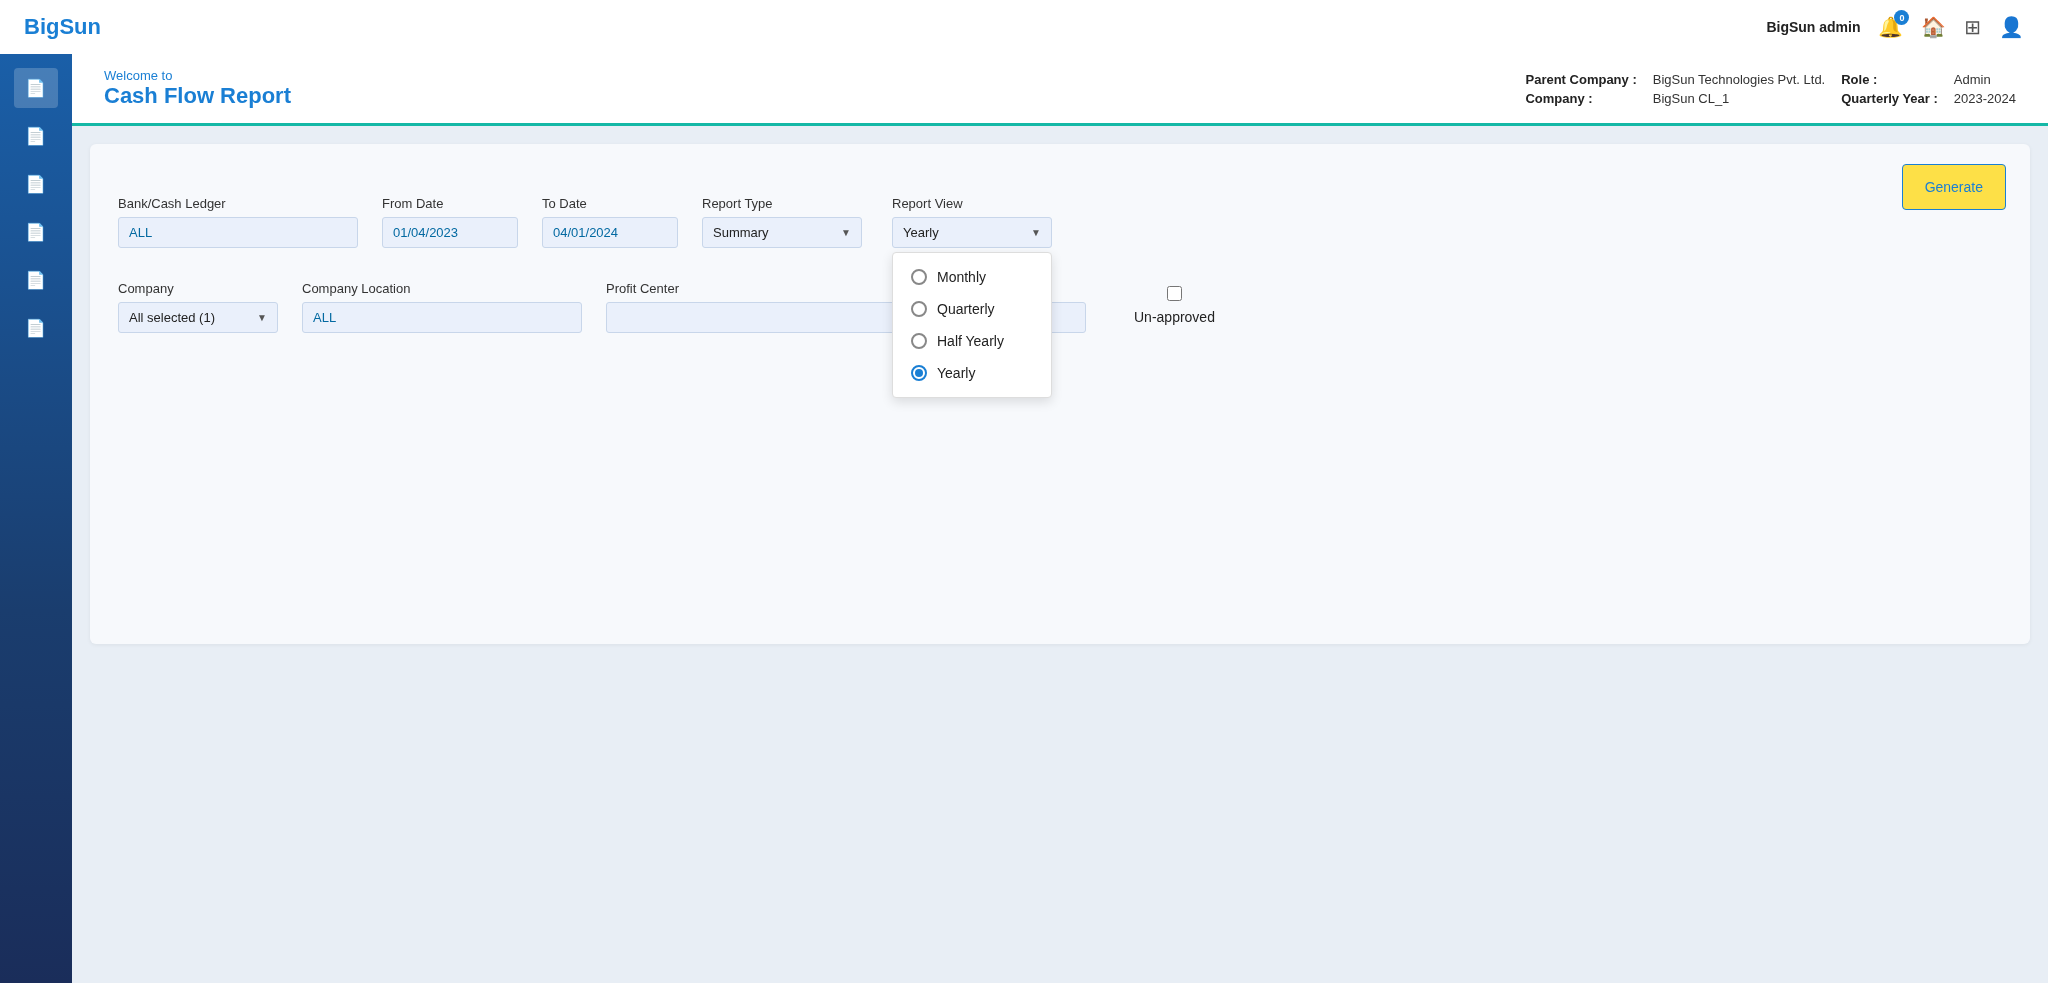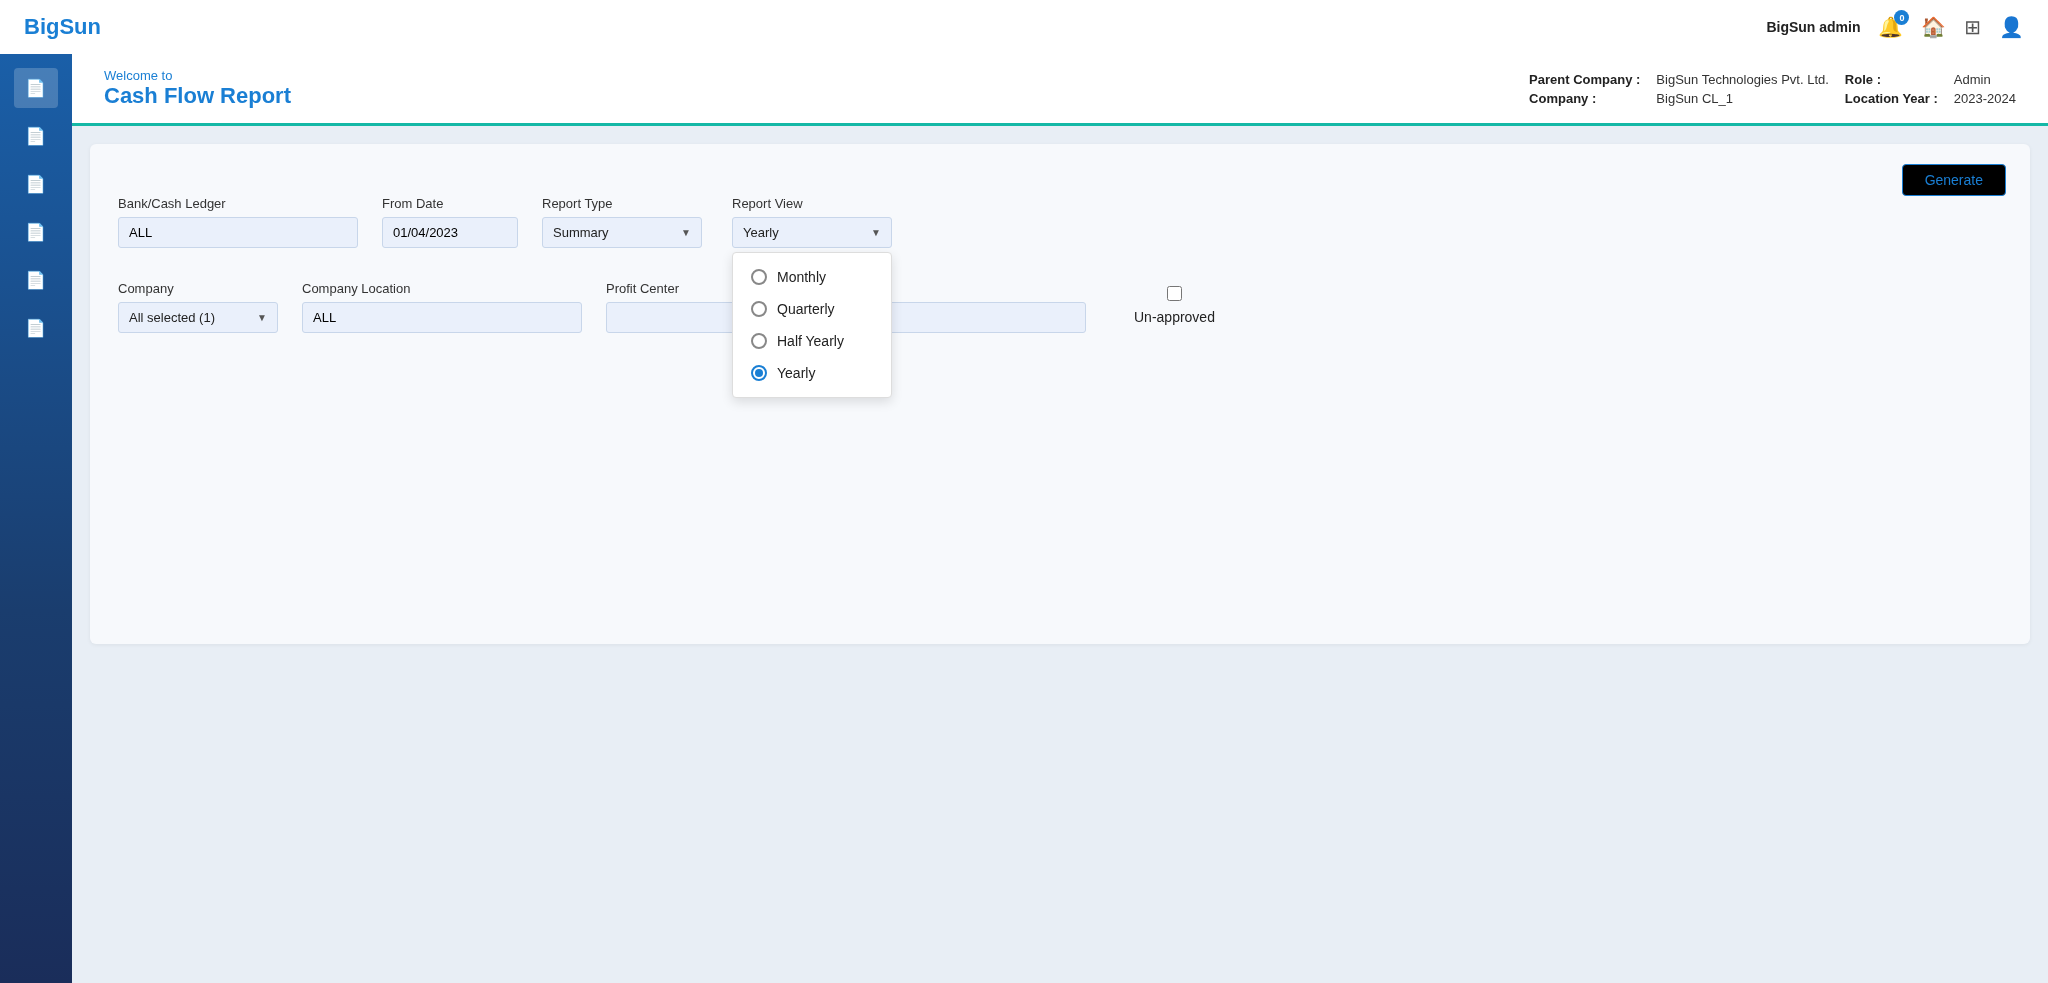--- a/index.html
+++ b/index.html
@@ -129,24 +129,24 @@
       padding: 24px 28px;
       min-height: 500px;
       box-shadow: 0 1px 4px rgba(0,0,0,0.06);
       position: relative;
     }
 
     .generate-btn {
       position: absolute;
       top: 20px;
       right: 24px;
-      background: #000000;
+      background: #fde047;
       border: 1px solid #1a7fd4;
       color: #1a7fd4;
-      padding: 7px 22px;
+      padding: 14px 22px;
       border-radius: 4px;
       font-size: 14px;
       cursor: pointer;
       font-weight: 500;
     }
 
     
     .form-row {
       display: flex;
       gap: 24px;
@@ -163,21 +163,21 @@
       font-size: 13px;
       color: #333;
       font-weight: 500;
     }
     .form-input {
       background: #eaf0fb;
       border: 1px solid #c8d6ea;
       border-radius: 3px;
       padding: 7px 10px;
       font-size: 13px;
-      color: #000000;
+      color: #0369a1;
       outline: none;
     }
     .form-input-wide { width: 240px; }
     .form-input-medium { width: 136px; }
 
     .dropdown-btn {
       background: #eaf0fb;
       border: 1px solid #c8d6ea;
       border-radius: 3px;
       padding: 7px 10px;
@@ -291,41 +291,45 @@
         <div class="welcome-text">Welcome to</div>
         <div class="page-title">Cash Flow Report</div>
       </div>
       <div class="page-header-right">
         <span class="label">Parent Company :</span>
         <span class="value">BigSun Technologies Pvt. Ltd.</span>
         <span class="label">Role :</span>
         <span class="value">Admin</span>
         <span class="label">Company :</span>
         <span class="value">BigSun CL_1</span>
-        <span class="label">Location Year :</span>
+        <span class="label">Quarterly Year :</span>
         <span class="value">2023-2024</span>
       </div>
     </div>
 
     <div class="content-area">
 
       <button class="generate-btn">Generate</button>
 
       <div class="form-row">
 
         <div class="form-group">
           <label class="form-label">Bank/Cash Ledger</label>
           <input type="text" class="form-input form-input-wide" value="ALL" style="">
         </div>
 
         <div class="form-group">
           <label class="form-label">From Date</label>
           <input type="text" class="form-input form-input-medium" value="01/04/2023" style="">
         </div>
 
+        <div class="form-group">
+          <label class="form-label">To Date</label>
+          <input type="text" class="form-input form-input-medium" value="04/01/2024" style="">
+        </div>
 
         <div class="form-group">
           <label class="form-label">Report Type</label>
           <button class="dropdown-btn">
             <span>Summary</span>
             <span class="arrow">▼</span>
           </button>
         </div>
 
         <div class="form-group dropdown-wrapper">

